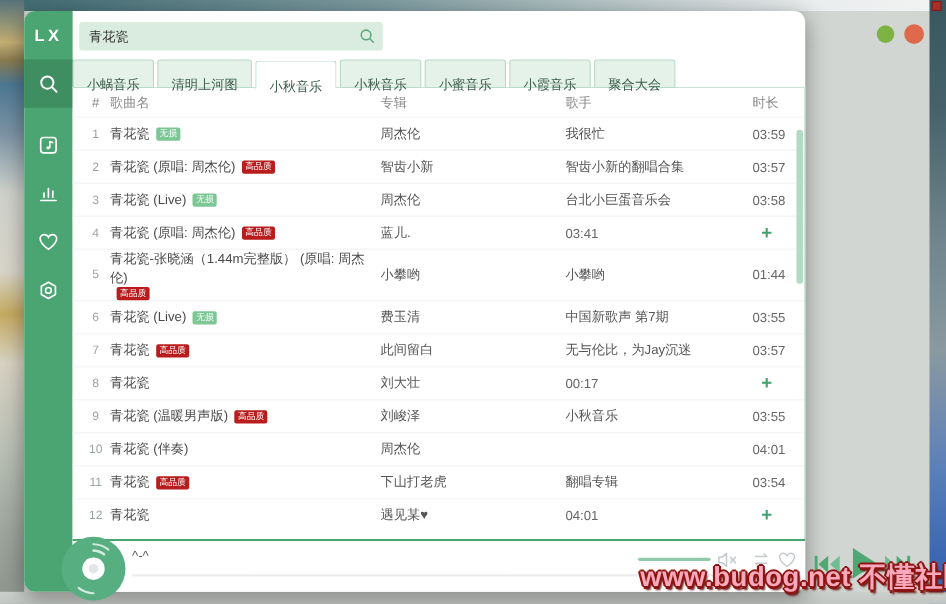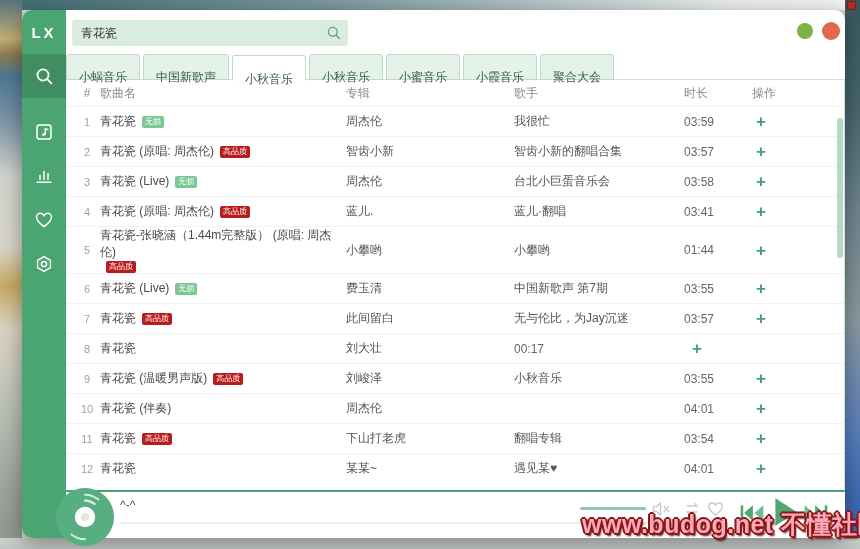--- a/index.html
+++ b/index.html
@@ -12,21 +12,21 @@
   .desk-left  { position:absolute; left:0; top:0; width:22px; height:549px;
     background:linear-gradient(#57727c 0%,#c3af74 7%,#8a7b50 10%,#4d7894 14%,#7b93a4 22%,#cfd2cb 32%,#d8d5c9 45%,#c5ab62 52%,#d8d3c3 60%,#b9bfb4 75%,#9aa29a 90%,#8d958d 100%); }
   .desk-right { position:absolute; right:0; top:0; width:15px; height:549px;
     background:linear-gradient(#39575f 0%,#45626a 18%,#6d838b 38%,#8b99a0 58%,#5a7fb9 78%,#3c68b1 92%,#3a66b0 100%); }
   .desk-bottom{ position:absolute; left:0; bottom:0; width:860px; height:11px;
     background:linear-gradient(#cdd1cd,#c2c6c2); }
   .desk-red-sliver { position:absolute; right:4px; top:1px; width:9px; height:9px;
     background:#a92f28; border:1px solid #7d1d18; }
 
   
-  .app { position:absolute; left:22px; top:10px; width:823px; height:528px;
+  .app { position:absolute; left:22px; top:10px; width:710px; height:528px;
     background:#fff; border-radius:10px; box-shadow:0 5px 20px rgba(0,0,0,.38); }
 
   
   .sidebar { position:absolute; left:0; top:0; bottom:0; width:44px;
     background:#4ba572; border-radius:10px 0 0 10px; }
   .logo { height:44px; display:flex; align-items:center; justify-content:center;
     color:#fff; font-weight:bold; font-size:15px; letter-spacing:3px; }
   .side-item { height:44px; display:flex; align-items:center; justify-content:center; cursor:pointer; }
   .side-item.active { background:#3e8e61; }
   .side-gap { height:12px; }
@@ -164,21 +164,21 @@
               <line x1="10.2" y1="10.2" x2="13.4" y2="13.4" stroke="#5fa87d" stroke-width="1.4" stroke-linecap="round"></line>
             </svg>
         </span>
       </div>
       <div class="dot min"></div>
       <div class="dot close"></div>
     </div>
 
     <div class="tabbar">
         <div class="tab">小蜗音乐</div>
-        <div class="tab">中国新歌声</div>
+        <div class="tab">清明上河图</div>
         <div class="tab active">小秋音乐</div>
         <div class="tab">小秋音乐</div>
         <div class="tab">小蜜音乐</div>
         <div class="tab">小霞音乐</div>
         <div class="tab">聚合大会</div>
       </div>
 
     <div class="content">
       <div class="thead">
           <div class="hcell">#</div>
@@ -222,21 +222,20 @@
             <div class="dur">03:58</div>
             <div class="act"><span class="plus">+</span></div>
           </div>
           <div class="trow">
             <div class="num">4</div>
             <div class="name">
               <span>青花瓷 (原唱: 周杰伦)</span>
               <span class="badge hq">高品质</span>
             </div>
             <div class="artist">蓝儿.</div>
-            <div class="album">蓝儿·翻唱</div>
             <div class="dur">03:41</div>
             <div class="act"><span class="plus">+</span></div>
           </div>
           <div class="trow">
             <div class="num">5</div>
             <div class="name">
               <span>青花瓷-张晓涵（1.44m完整版） (原唱: 周杰伦)</span>
               <span class="badge hq">高品质</span>
             </div>
             <div class="artist">小攀哟</div>
@@ -305,21 +304,20 @@
             <div class="artist">下山打老虎</div>
             <div class="album">翻唱专辑</div>
             <div class="dur">03:54</div>
             <div class="act"><span class="plus">+</span></div>
           </div>
           <div class="trow">
             <div class="num">12</div>
             <div class="name">
               <span>青花瓷</span>
             </div>
-            <div class="artist">某某~</div>
             <div class="album">遇见某♥</div>
             <div class="dur">04:01</div>
             <div class="act"><span class="plus">+</span></div>
           </div>
         </div>
       <div class="scroll-thumb"></div>
     </div>
 
     <div class="player">
       <div class="status">^-^</div>

